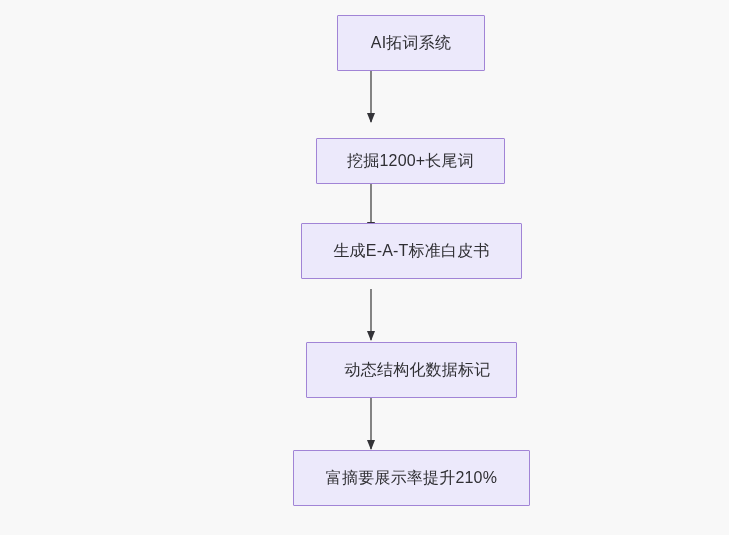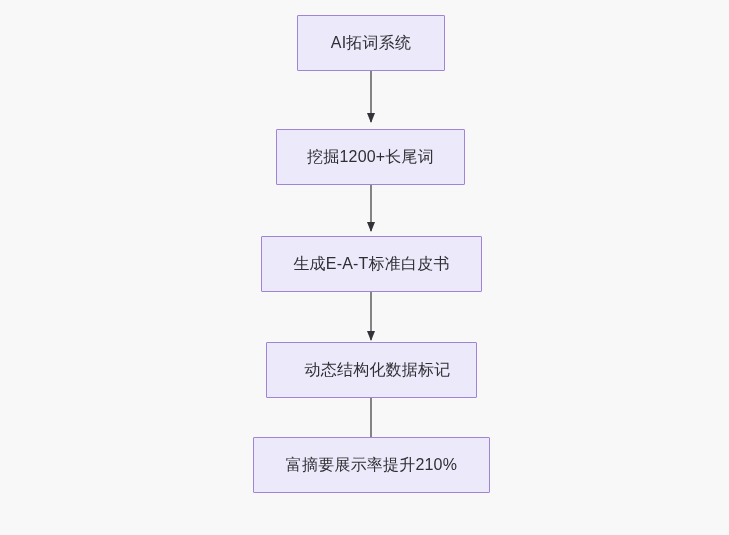--- a/index.html
+++ b/index.html
@@ -24,37 +24,38 @@
   .node {
     position: absolute;
     box-sizing: border-box;
     background: #ece9fb;
     border: 1.6px solid #a184d6;
     border-radius: 1px;
     display: flex;
     align-items: center;
     justify-content: center;
     z-index: 2;
+    margin-left: 40px;
   }
   .node-label {
     font-size: 16px;
     line-height: 1.2;
     color: #2f2f33;
     letter-spacing: 0.2px;
     white-space: nowrap;
     text-align: center;
     font-family: "Liberation Sans", "DejaVu Sans", sans-serif;
   }
 
   
   .node-1 { left: 297px; top: 15px;  width: 148px; height: 56px; }
-  .node-2 { left: 276px; top: 129px; width: 189px; height: 56px; }
-  .node-3 { left: 261px; top: 236px; width: 221px; height: 56px; }
+  .node-2 { left: 276px; top: 138px; width: 189px; height: 46px; }
+  .node-3 { left: 261px; top: 223px; width: 221px; height: 56px; }
   .node-4 { left: 266px; top: 342px; width: 211px; height: 56px; padding-left: 12px; }
-  .node-5 { left: 253px; top: 437px; width: 237px; height: 56px; }
+  .node-5 { left: 253px; top: 450px; width: 237px; height: 56px; }
 
   
   .edge {
     position: absolute;
     left: 0;
     top: 0;
     width: 729px;
     height: 535px;
     z-index: 1;
     pointer-events: none;

